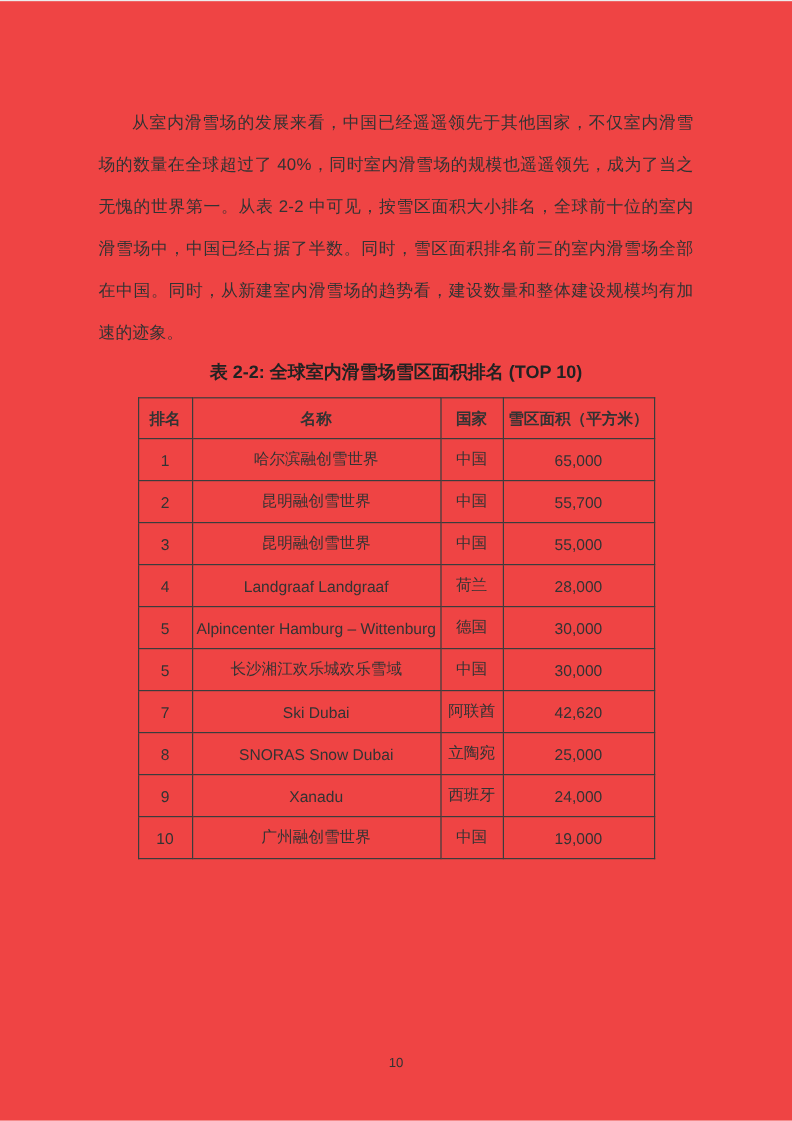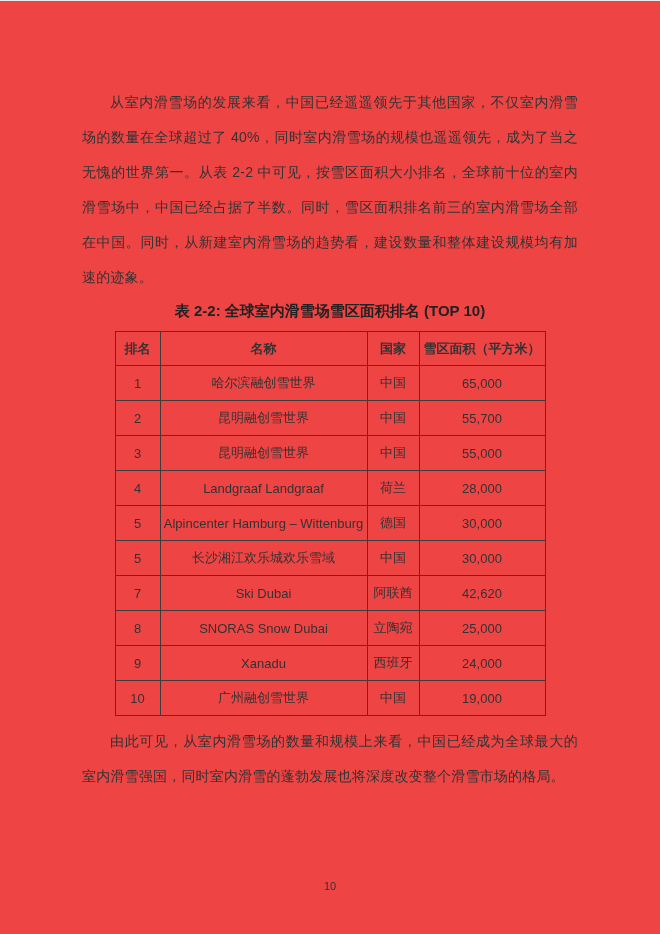--- a/index.html
+++ b/index.html
@@ -160,18 +160,17 @@
           </tr>
           <tr>
             <td>10</td>
             <td>广州融创雪世界</td>
             <td>中国</td>
             <td>19,000</td>
           </tr>
         </tbody>
     </table>
 
-    <p class="body-para para-conclusion">由此可见，从室内滑雪场的数量和规模上来看，中国已经成为全球最大的室内滑雪强国，同时室内滑雪的蓬勃发展也将深度改变整个滑雪市场的格局。</p>
 
   </div>
 
   <div class="page-number">10</div>
 </div>
 
 </body></html>

